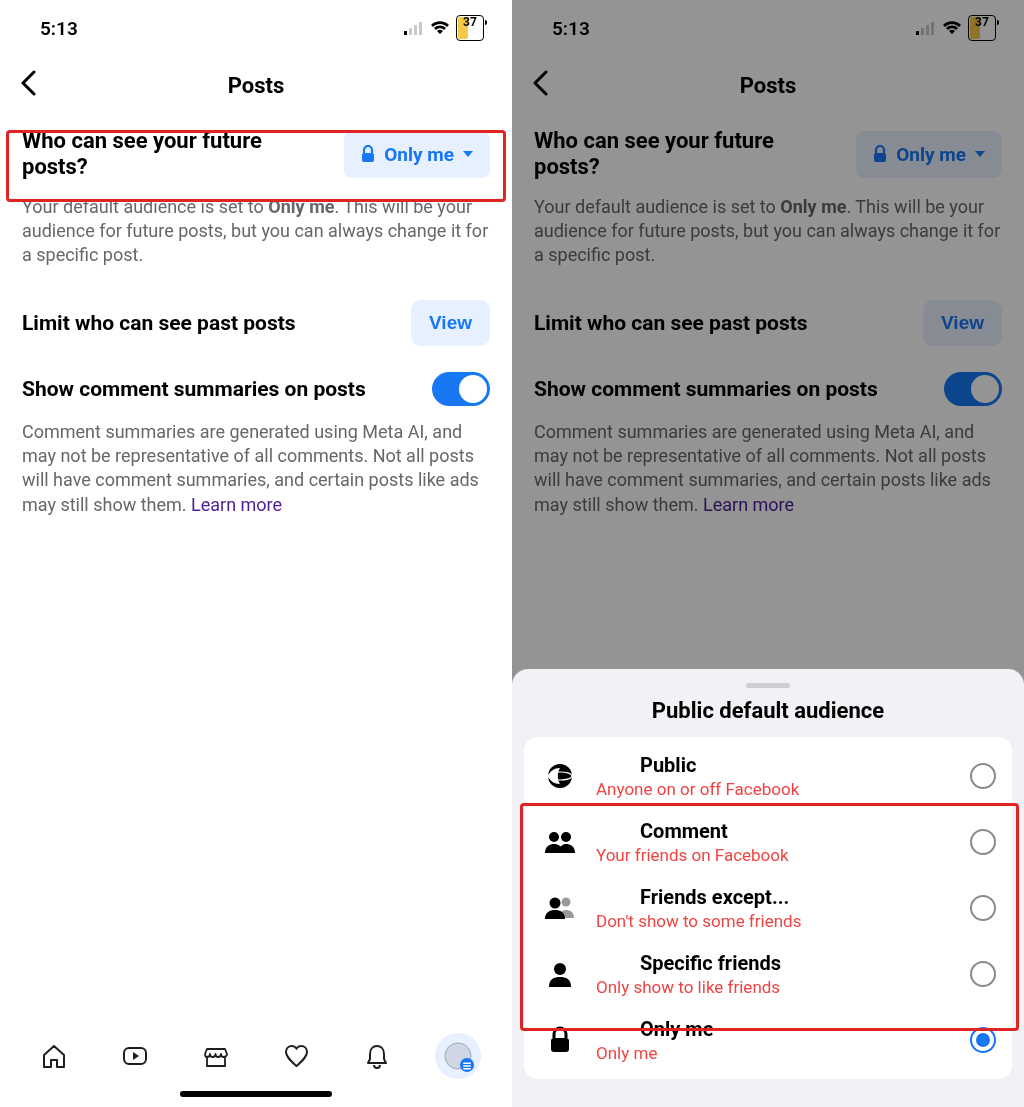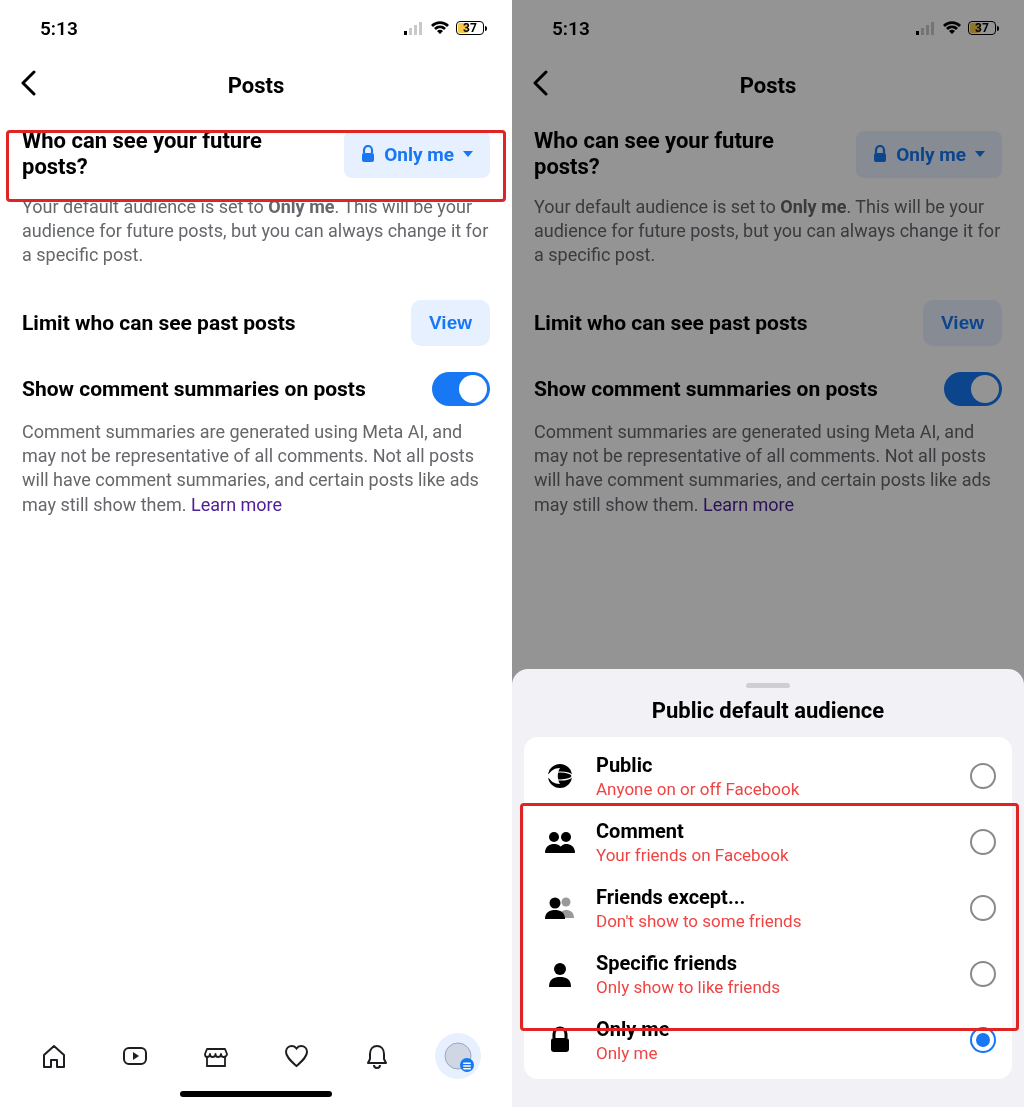--- a/index.html
+++ b/index.html
@@ -3,21 +3,21 @@
 <meta charset="utf-8">
 <style>
   * { box-sizing: border-box; margin: 0; padding: 0; }
   html, body { width: 1024px; height: 1107px; font-family: -apple-system, BlinkMacSystemFont, "Segoe UI", Roboto, Helvetica, Arial, sans-serif; background:#ddd; }
   .stage { display:flex; width:1024px; height:1107px; }
   .phone { width:512px; height:1107px; background:#fff; position:relative; display:flex; flex-direction:column; }
   .statusbar { height:56px; display:flex; align-items:center; justify-content:space-between; padding:0 28px 0 40px; font-size:19px; font-weight:600; color:#000; }
   .status-right { display:flex; align-items:center; gap:6px; }
   .signal-icon svg, .wifi-icon svg { display:block; }
   .battery { display:flex; align-items:center; gap:2px; }
-  .battery-box { width:28px; height:14px; border:1.5px solid #000; border-radius:4px; position:relative; }
+  .battery-box { width:28px; height:26px; border:1.5px solid #000; border-radius:4px; position:relative; }
   .battery-box::after { content:""; position:absolute; right:-4px; top:4px; width:2.5px; height:5px; background:#000; border-radius:0 2px 2px 0; }
   .battery-fill { position:absolute; left:1px; top:1px; bottom:1px; width:40%; background:#f7c948; border-radius:2px; }
   .battery-text { font-size:12px; font-weight:700; position:absolute; left:0; right:0; text-align:center; top:-1px; color:#000; }
   .navbar { height:58px; display:flex; align-items:center; justify-content:center; position:relative; }
   .nav-back { position:absolute; left:20px; top:50%; transform:translateY(-50%); }
   .nav-title { font-size:22px; font-weight:700; }
   .content { flex:1; padding:0 22px 0 22px; overflow:hidden; }
   .row-future { display:flex; align-items:center; justify-content:space-between; gap:12px; padding:14px 0 14px 0; }
   .row-future h2 { font-size:22px; font-weight:700; line-height:1.2; max-width:300px; }
   .audience-pill { background:#e7f0ff; color:#1877f2; border-radius:8px; padding:12px 16px; display:flex; align-items:center; gap:8px; font-size:19px; font-weight:700; }
@@ -43,21 +43,21 @@
   
   .scrim { position:absolute; inset:0; background:rgba(0,0,0,0.42); }
   .sheet { position:absolute; left:0; right:0; bottom:0; background:#f2f2f6; border-radius:16px 16px 0 0; padding:10px 12px 28px 12px; }
   .sheet-grabber { width:44px; height:5px; background:#cfcfd2; border-radius:3px; margin:4px auto 8px auto; }
   .sheet-title { text-align:center; font-size:22px; font-weight:700; padding:2px 0 14px 0; }
   .sheet-list { background:#fff; border-radius:14px; padding:6px 0; }
   .opt { display:flex; align-items:center; padding:10px 16px; gap:16px; }
   .opt-icon { width:40px; display:flex; justify-content:center; }
   .opt-icon svg { display:block; }
   .opt-text { flex:1; }
-  .opt-title { font-size:20px; font-weight:700; }
+  .opt-title { font-size:20px; font-weight:700;margin-left:44px; }
   .opt-sub { font-size:17px; color:#ef4444; margin-top:2px; }
   .radio { width:26px; height:26px; border:2.5px solid #8a8a8e; border-radius:50%; position:relative; flex-shrink:0; }
   .radio.checked { border-color:#1877f2; }
   .radio.checked::after { content:""; position:absolute; left:50%; top:50%; width:14px; height:14px; background:#1877f2; border-radius:50%; transform:translate(-50%,-50%); }
   .highlight-sheet { position:absolute; left:18px; right:10px; top:130px; height:226px; pointer-events:none; }
   
 </style>
 </head>
 <body>
 

